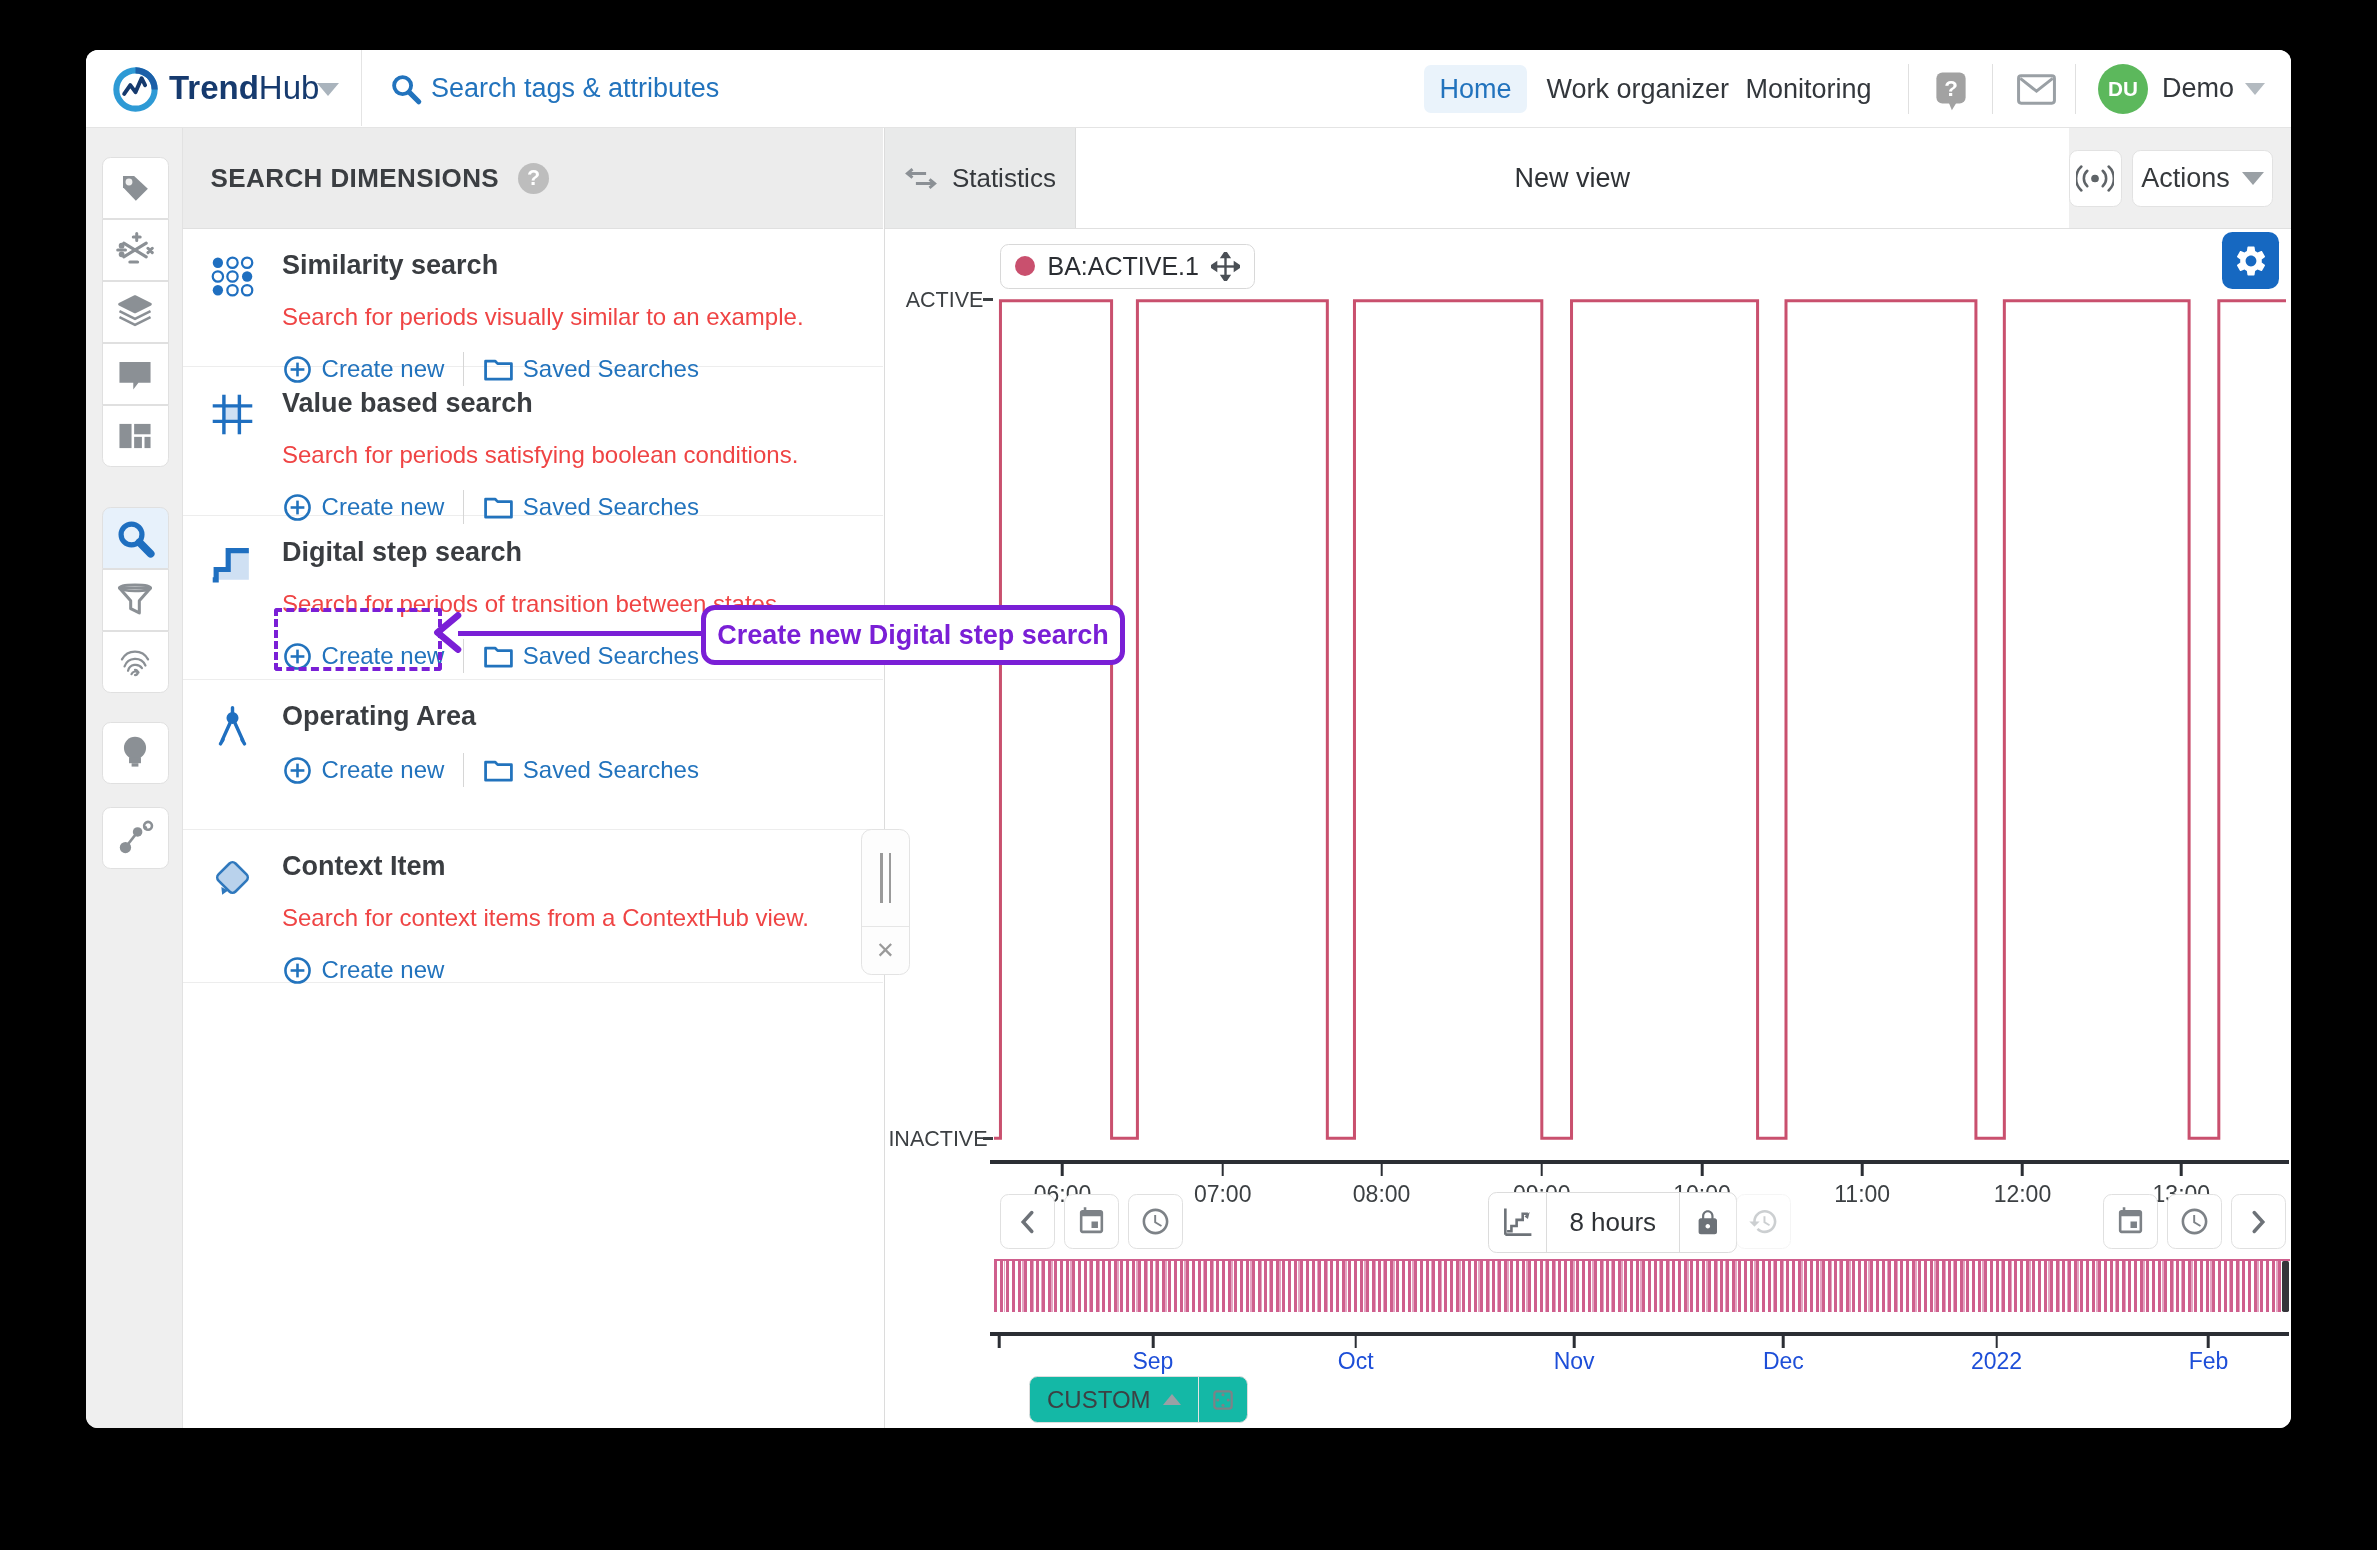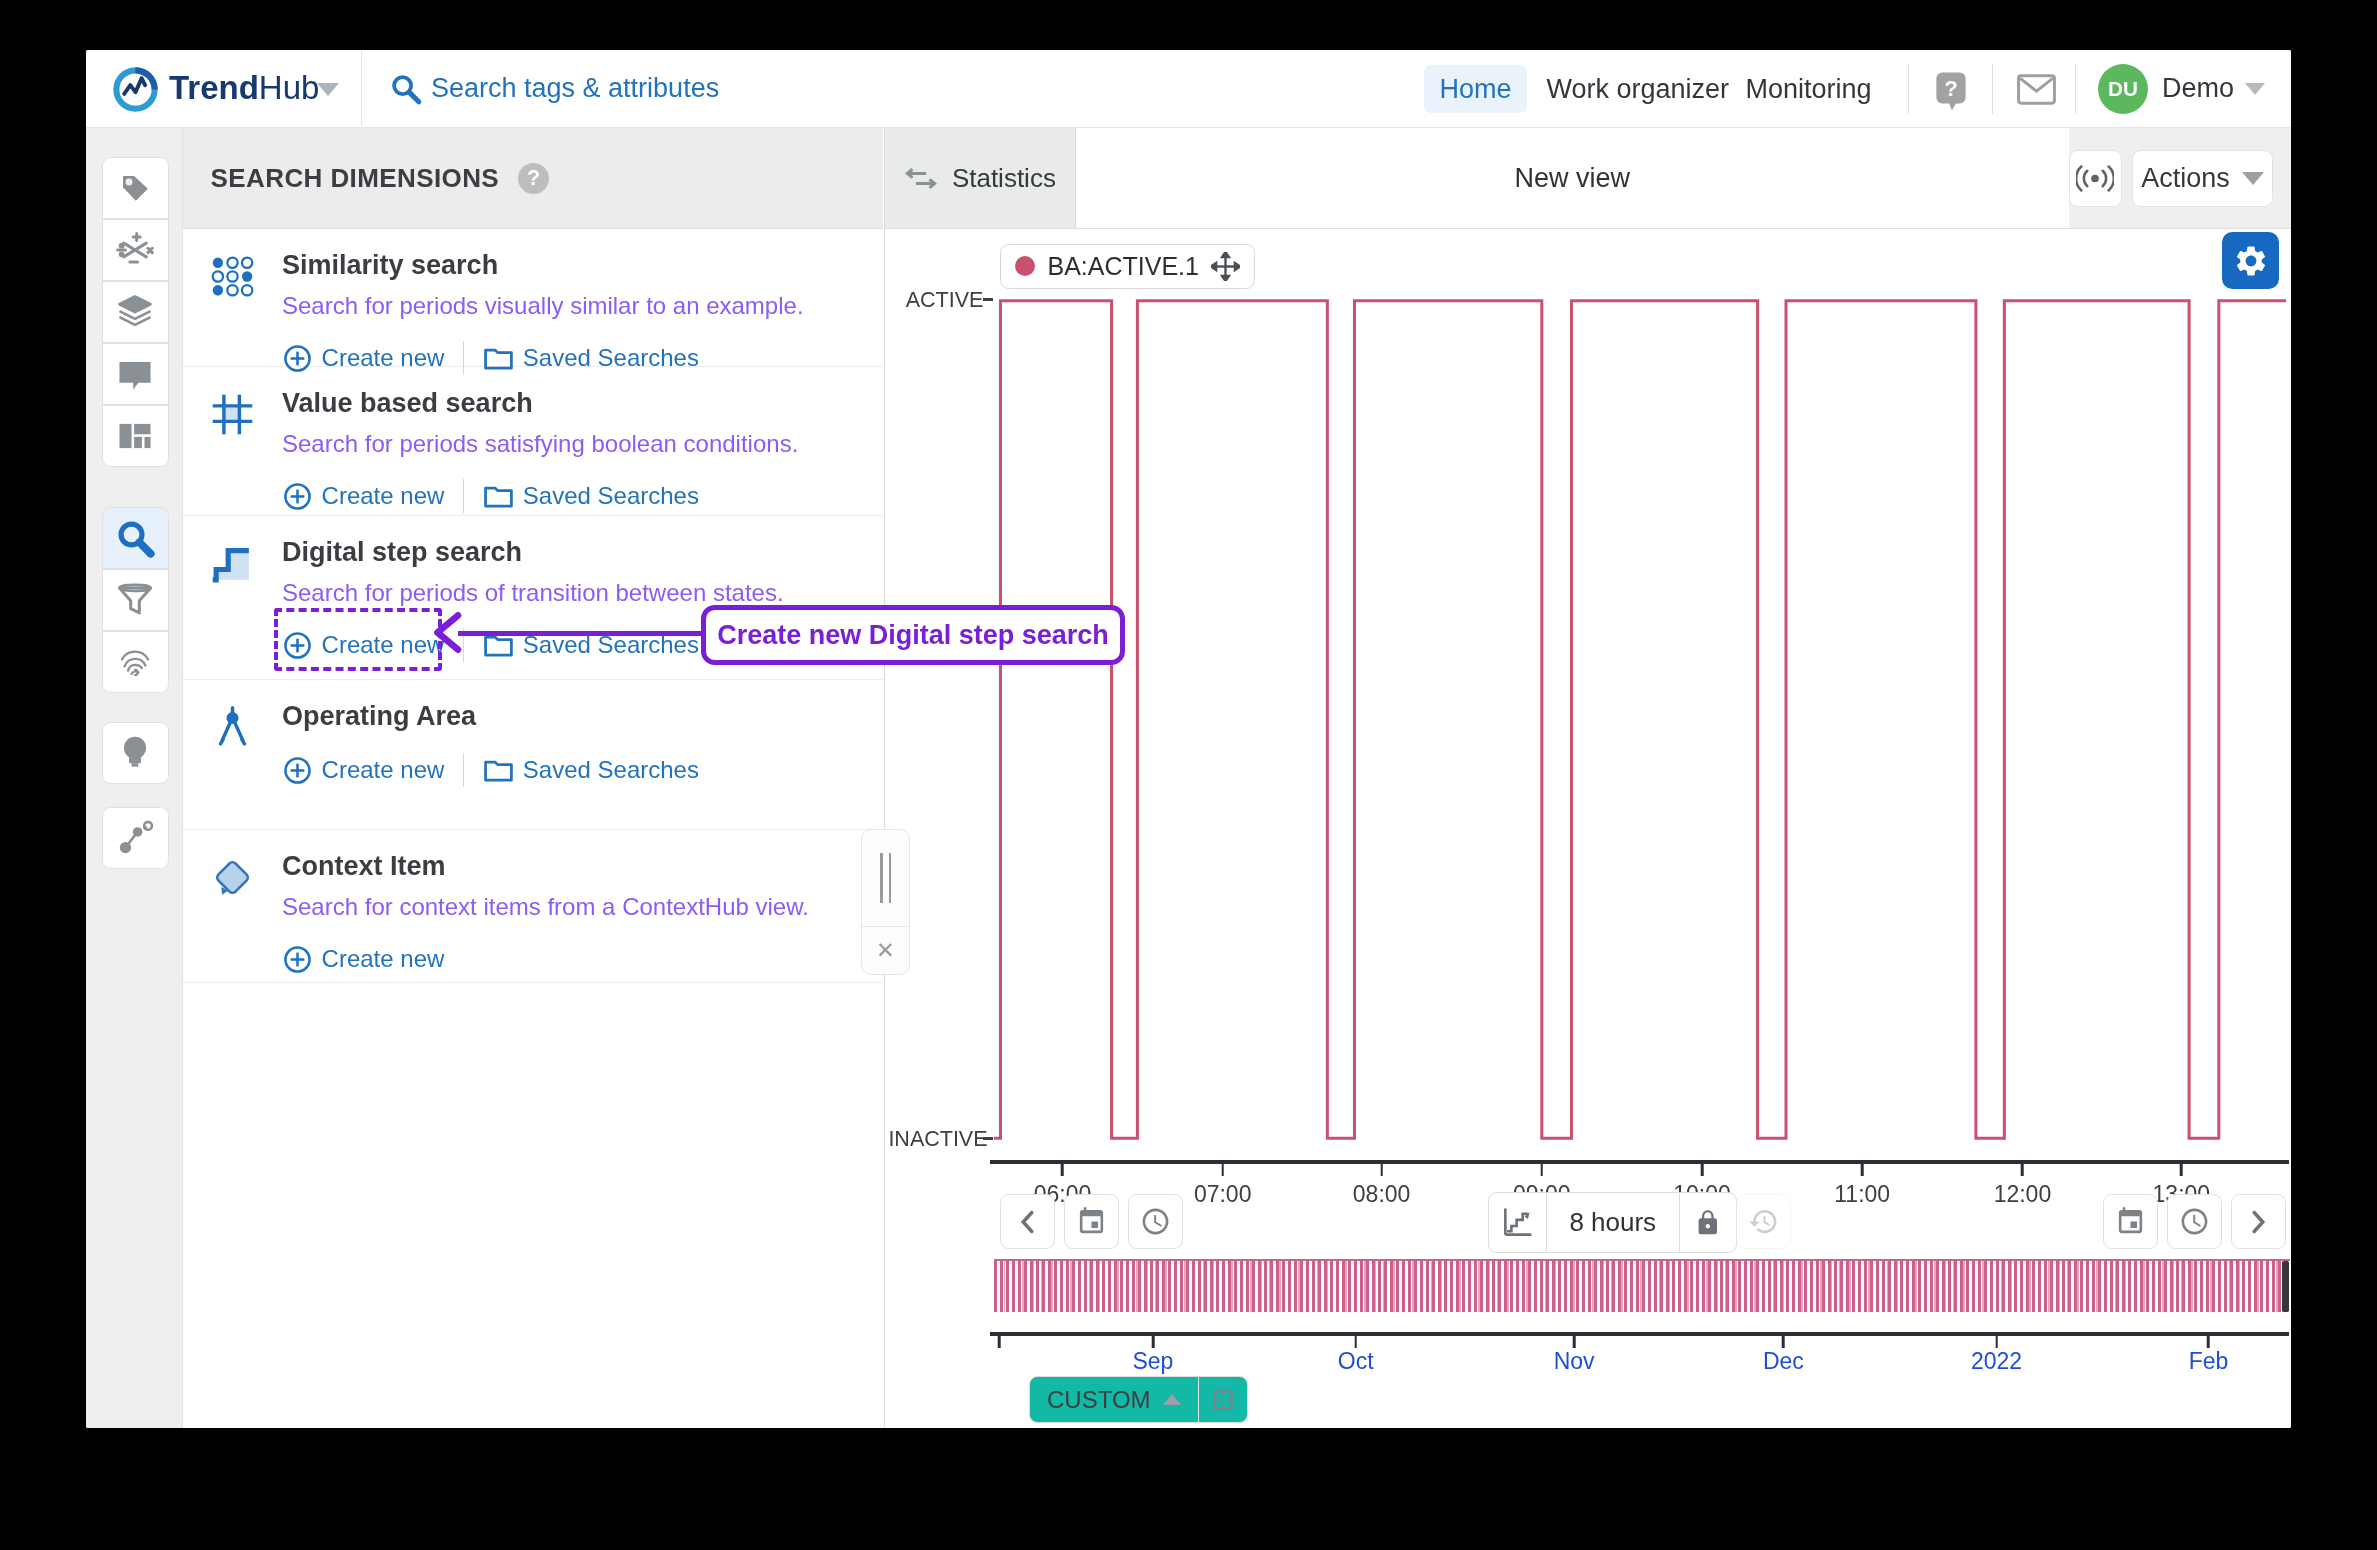--- a/index.html
+++ b/index.html
@@ -1,17 +1,17 @@
 <!DOCTYPE html>
 <html style="font-size:13.8px"><head>
 <meta charset="utf-8">
 <style>
   html,body{margin:0;padding:0;background:#000;}
   body{width:2377px;height:1551px;position:relative;font-family:"Liberation Sans","DejaVu Sans",sans-serif;-webkit-font-smoothing:antialiased;}
-  .app{position:absolute;left:86px;top:50px;width:2205px;height:1378px;background:#fff;border-radius:2px;overflow:hidden;}
+  .app{position:absolute;left:86px;top:50px;width:2205px;height:1378px;background:#fff;border-radius:12px;overflow:hidden;}
 
   
   .topbar{position:absolute;left:0;top:0;width:100%;height:78px;background:#fff;border-bottom:1.7px solid #e4e4e4;box-sizing:border-box;}
   .logo-circle{position:absolute;left:26px;top:15.5px;}
   .logo-text{position:absolute;left:83px;top:19px;font-size:33px;color:#163a6e;}
   .logo-text b{font-weight:700;}
   .logo-caret{position:absolute;left:231px;top:33px;width:0;height:0;border-left:11.2px solid transparent;border-right:11.2px solid transparent;border-top:13.8px solid #aab4bd;}
   .tb-divider{position:absolute;top:0;width:0.9px;height:76px;background:#e4e4e4;}
   .search-icon{position:absolute;left:303px;top:22.4px;}
   .search-text{position:absolute;left:345px;top:23px;font-size:27px;color:#2273bd;}
@@ -34,21 +34,21 @@
   
   .panel{position:absolute;left:97px;top:0;width:700px;height:100%;background:#fff;}
   .strip{height:101px;background:#ececec;box-sizing:border-box;}
   .panel .strip{display:flex;align-items:center;padding-left:27.6px;border-bottom:0.9px solid #e0e0e0;}
   .panel-title{font-size:26px;font-weight:700;color:#3b3e42;letter-spacing:0.4px;}
   .help-circle{margin-left:19px;width:31px;height:31px;border-radius:50%;background:#bdbdbd;color:#fff;font-size:21.5px;font-weight:700;text-align:center;line-height:31px;}
   .section{position:relative;border-bottom:1.7px solid #ededed;box-sizing:border-box;padding:19px 20.7px 0 26px;}
   .sec-icon{position:absolute;left:27.6px;top:26px;width:43px;height:43px;}
   .sec-body{margin-left:73px;}
   .sec-title{font-size:27px;font-weight:600;color:#3a3d41;line-height:34px;}
-  .sec-desc{font-size:24px;color:#8b5cf6;margin-top:8px;line-height:31px;}
+  .sec-desc{font-size:24px;color:#ef4444;margin-top:19px;line-height:31px;}
   .sec-links{margin-top:19px;display:flex;align-items:center;height:36px;font-size:24px;}
   .link{color:#2273bd;display:inline-flex;align-items:center;gap:8.6px;}
   .link-sep{width:0.9px;height:34px;background:#d6d6d6;margin:0 19px;}
 
   
   .resize-handle{position:absolute;left:775px;top:701px;width:47px;background:#fdfdfd;border:0.9px solid #e3e3e3;border-radius:10.3px;overflow:hidden;z-index:30;}
   .grip{height:96px;display:flex;align-items:center;justify-content:center;gap:6px;border-bottom:0.9px solid #e6e6e6;}
   .grip i{display:block;width:2.6px;height:50px;background:#9a9a9a;}
   .handle-close{height:47px;display:flex;align-items:center;justify-content:center;color:#9a9a9a;font-size:22.4px;}
 

